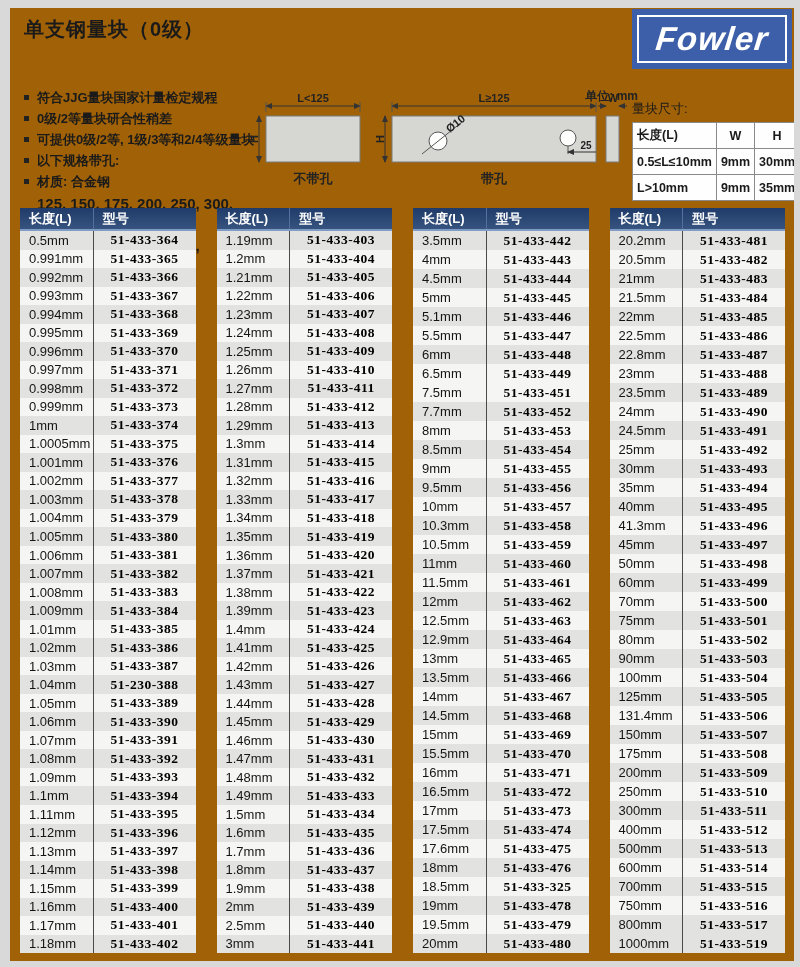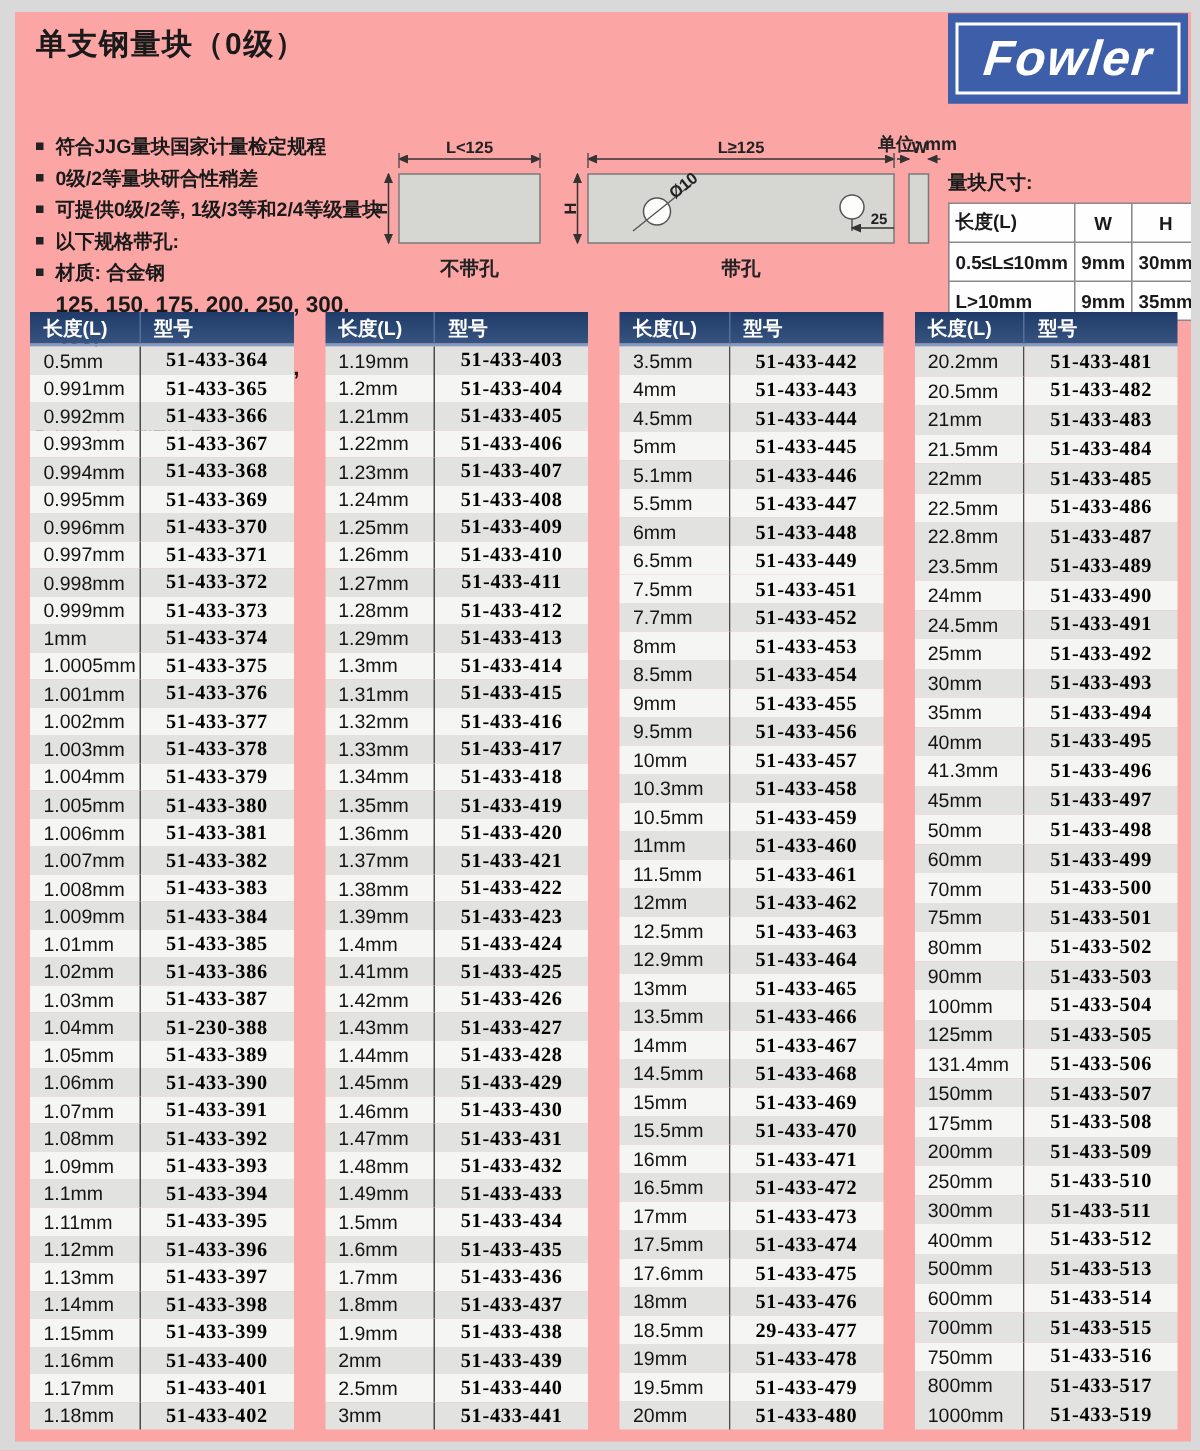--- a/index.html
+++ b/index.html
@@ -1,38 +1,38 @@
 <!DOCTYPE html>
 <html><head>
 <meta charset="utf-8">
 <style>
   * { margin:0; padding:0; box-sizing:border-box; }
   html,body { width:800px; height:967px; }
   body { background:#d9d9d9; font-family:"Liberation Sans", sans-serif; color:#1a1a1a; position:relative; }
-  .page { position:absolute; left:10px; top:8px; width:784px; height:953px; background:#fca5a5; overflow:hidden; }
+  .page { position:absolute; left:10px; top:8px; width:784px; height:953px; background:#a16207; overflow:hidden; }
 
   
   .title { position:absolute; left:14px; top:8px; font-size:20px; font-weight:bold; letter-spacing:1px; }
   .logo { position:absolute; left:622px; top:1px; width:160px; height:60px; background:#3d5fa9; border:2px solid #3d5fa9; display:flex; align-items:center; justify-content:center; }
   .logo-inner { width:150px; height:48px; border:2px solid #ffffff; display:flex; align-items:center; justify-content:center; }
   .logo-text { color:#ffffff; font-style:italic; font-weight:bold; font-size:33px; letter-spacing:1px; transform:skewX(-6deg); }
 
   
   .features { position:absolute; left:14px; top:80px; width:236px; font-size:13px; font-weight:bold; line-height:19px; }
   .feat { display:flex; margin-bottom:2px; }
   .bullet { width:5px; height:5px; background:#222; margin:7px 8px 0 0; flex:0 0 auto; }
   .subline { margin-left:13px; font-size:15px; line-height:21px; font-weight:bold; }
 
   
   .diagram { position:absolute; left:240px; top:80px; }
   .diagram text { font-family:"Liberation Sans", sans-serif; font-weight:bold; fill:#222; }
 
   
   .specs { position:absolute; left:622px; top:92px; width:162px; }
-  .specs-title { font-size:13px; font-weight:bold; margin-bottom:4px;margin-top:13px; }
+  .specs-title { font-size:13px; font-weight:normal; margin-bottom:4px; }
   .spec-table { width:100%; border-collapse:collapse; font-size:12.5px; font-weight:bold; }
   .spec-table td, .spec-table th { border:1px solid #8a8a8a; height:26px; padding:0 4px; background:#fefefe; }
   .spec-table th { text-align:left; }
   .spec-table .c { text-align:center; width:38px; }
 
   
   .tables { position:absolute; left:0; right:0; top:200px; bottom:8px; display:grid; grid-template-columns:repeat(4,1fr); gap:21px; padding:0 9px 0 10px; }
   .cat-table { display:flex; flex-direction:column; }
   .cat-head { display:flex; height:23px; background:linear-gradient(#203b69,#36547f); border-bottom:2px solid #7e9cc4; color:#fff; font-size:13px; font-weight:bold; }
   .cat-head .hc { display:flex; align-items:center; padding-left:9px; }
@@ -614,21 +614,21 @@
         <div class="trow even">
           <div class="cell c-len">17.6mm</div>
           <div class="cell c-model">51-433-475</div>
         </div>
         <div class="trow odd">
           <div class="cell c-len">18mm</div>
           <div class="cell c-model">51-433-476</div>
         </div>
         <div class="trow even">
           <div class="cell c-len">18.5mm</div>
-          <div class="cell c-model">29-433-477</div>
+          <div class="cell c-model">51-433-325</div>
         </div>
         <div class="trow odd">
           <div class="cell c-len">19mm</div>
           <div class="cell c-model">51-433-478</div>
         </div>
         <div class="trow even">
           <div class="cell c-len">19.5mm</div>
           <div class="cell c-model">51-433-479</div>
         </div>
         <div class="trow odd">
@@ -662,20 +662,24 @@
           <div class="cell c-model">51-433-485</div>
         </div>
         <div class="trow even">
           <div class="cell c-len">22.5mm</div>
           <div class="cell c-model">51-433-486</div>
         </div>
         <div class="trow odd">
           <div class="cell c-len">22.8mm</div>
           <div class="cell c-model">51-433-487</div>
         </div>
+        <div class="trow even">
+          <div class="cell c-len">23mm</div>
+          <div class="cell c-model">51-433-488</div>
+        </div>
         <div class="trow odd">
           <div class="cell c-len">23.5mm</div>
           <div class="cell c-model">51-433-489</div>
         </div>
         <div class="trow even">
           <div class="cell c-len">24mm</div>
           <div class="cell c-model">51-433-490</div>
         </div>
         <div class="trow odd">
           <div class="cell c-len">24.5mm</div>

